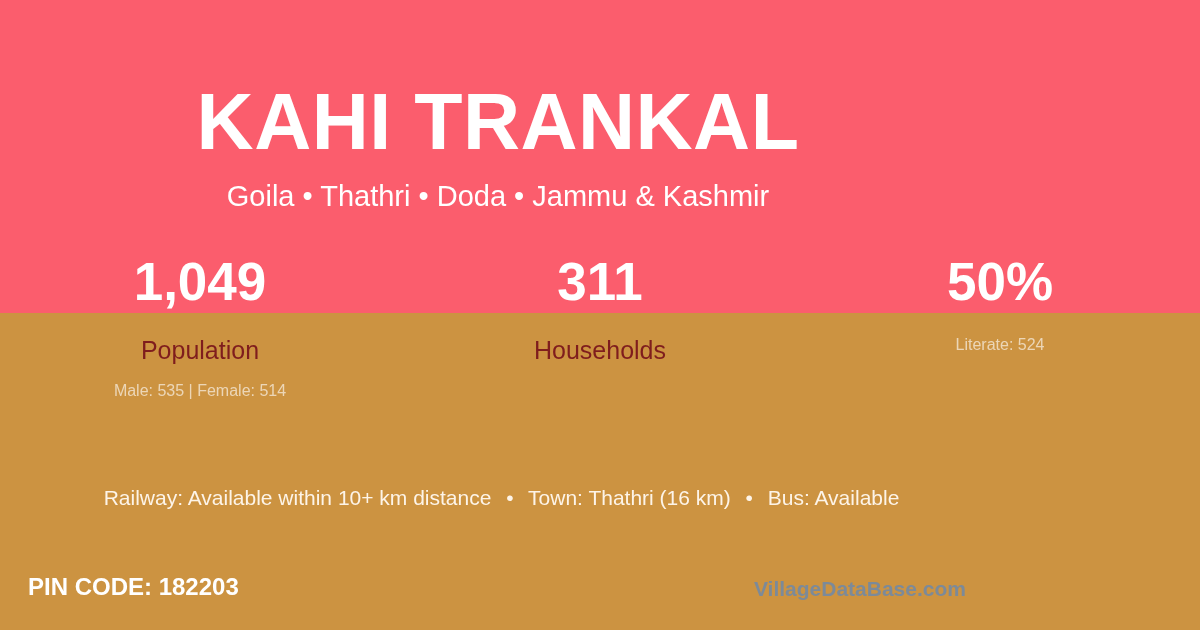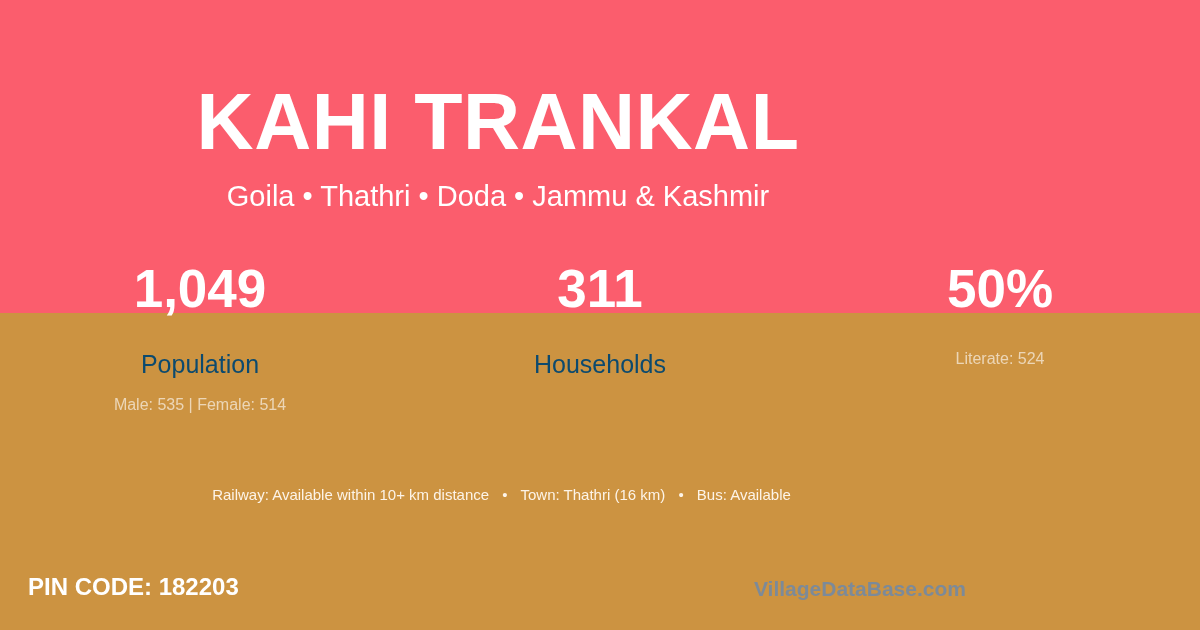--- a/index.html
+++ b/index.html
@@ -76,29 +76,29 @@
   .stat-col {
     flex: 1 1 0;
     text-align: center;
   }
 
   .stat-value {
     font-size: 53px;
     font-weight: 700;
     line-height: 1.0;
     color: #ffffff;
-    margin: 16px;
+    margin: 9px;
     white-space: nowrap;
   }
 
   .stat-label {
     font-size: 25px;
     font-weight: 400;
     line-height: 1.0;
-    color: #0c4a6e;
+    color: #7f1d1d;
     margin: 0;
     padding-top: 21px;
     white-space: nowrap;
   }
 
   .stat-sub {
     font-size: 16px;
     font-weight: 400;
     line-height: 1.0;
     color: rgba(255, 255, 255, 0.62);
@@ -107,21 +107,21 @@
     white-space: nowrap;
   }
 
   
   .amenities {
     position: absolute;
     left: 0;
     top: 487px;
     width: 1003px;
     text-align: center;
-    font-size: 15px;
+    font-size: 21px;
     font-weight: 400;
     line-height: 1.0;
     color: #fdf4e8;
     white-space: nowrap;
     z-index: 2;
   }
 
   .amenity-sep {
     padding: 0 9px;
     color: #fdf4e8;

